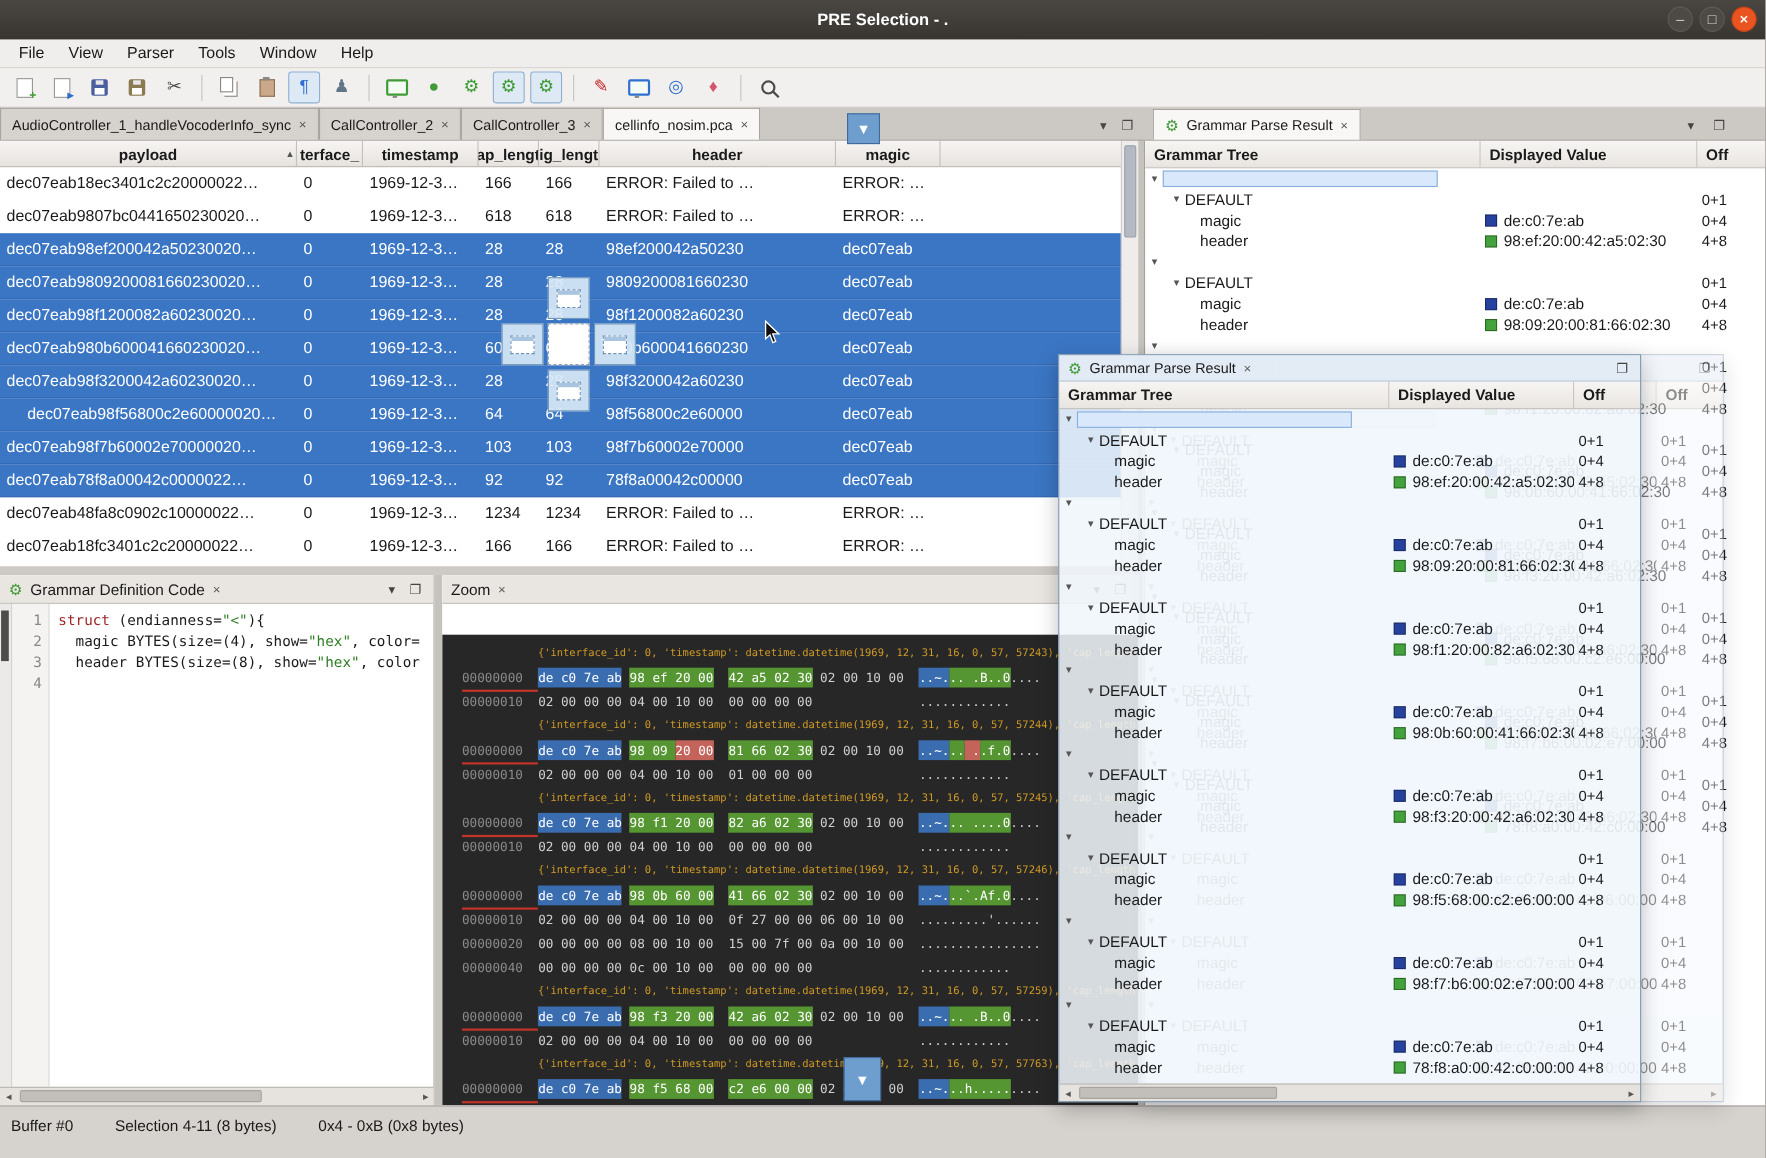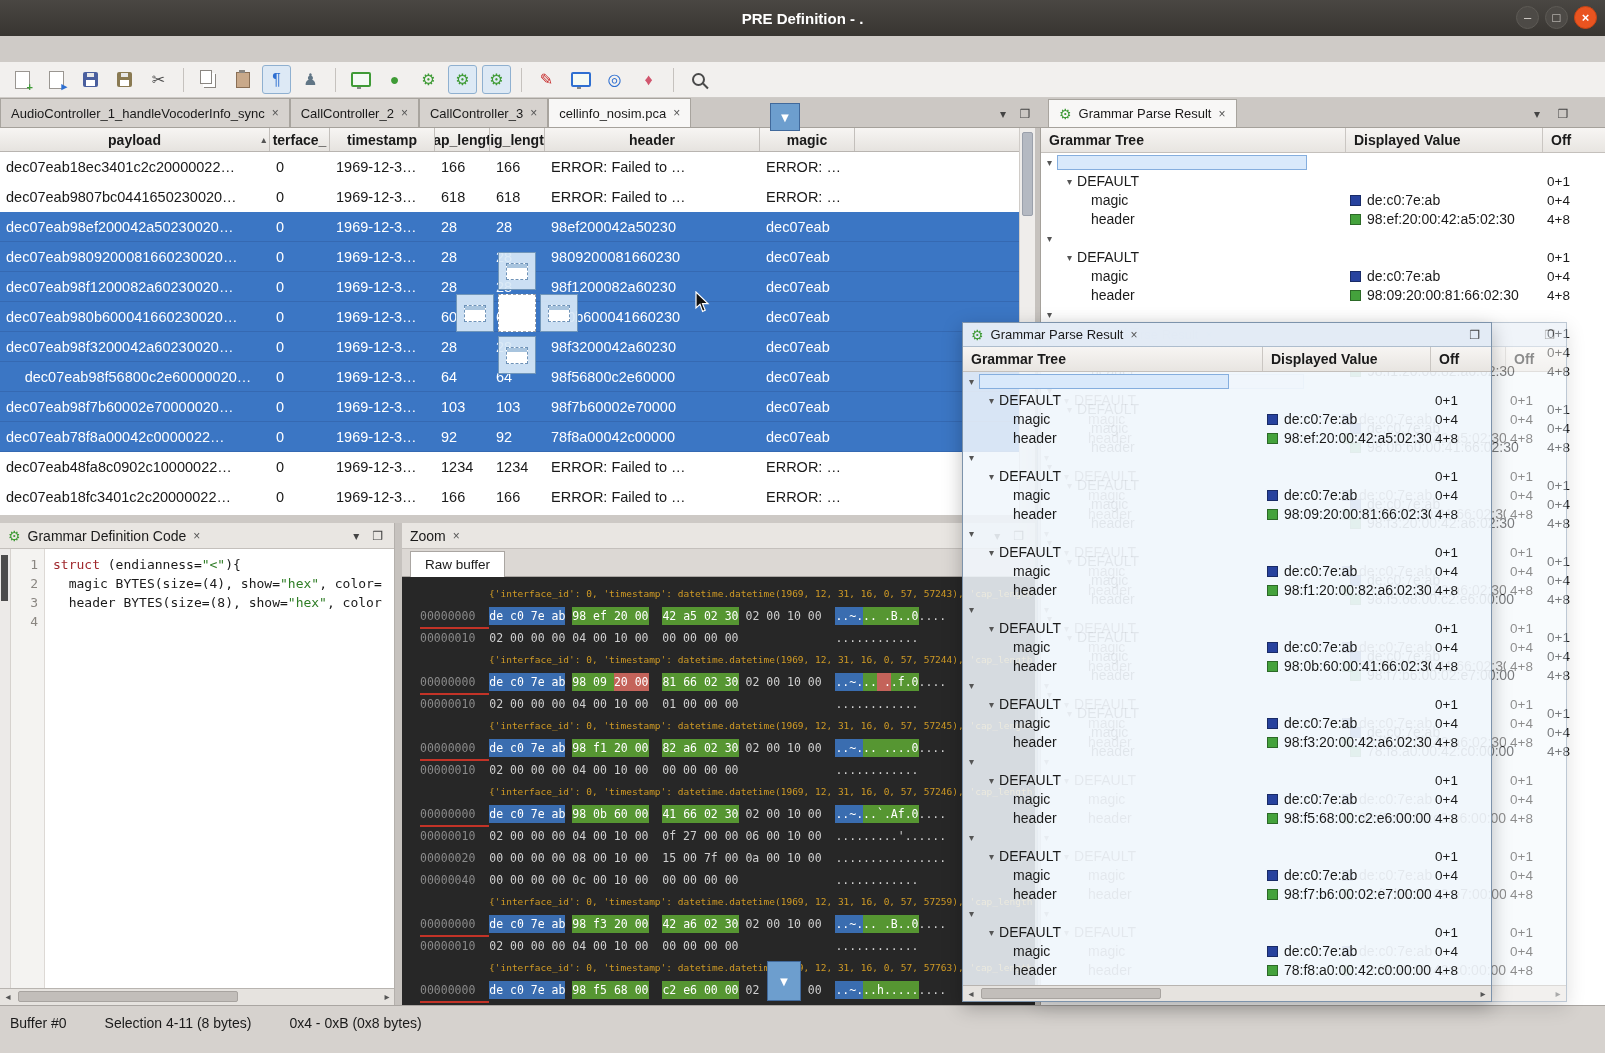--- a/index.html
+++ b/index.html
@@ -148,28 +148,36 @@
   .drop-arrowtile{position:absolute;background:#6d9ece;border:1px solid #41699b;box-sizing:border-box;z-index:60;
     display:flex;align-items:center;justify-content:center;color:#fff;font-size:13px;}
   .cursor{position:absolute;z-index:70;}
 </style>
 </head>
 <body>
 
 <div id="app">
 
   <div class="titlebar">
-    <div class="wintitle">PRE Definition - .</div>
+    <div class="wintitle">PRE Selection - .</div>
     <div class="winbtns">
       <div class="wbtn">–</div>
       <div class="wbtn">□</div>
       <div class="wbtn close">×</div>
     </div>
   </div>
 
+  <div class="menubar">
+      <div class="menu-item">File</div>
+      <div class="menu-item">View</div>
+      <div class="menu-item">Parser</div>
+      <div class="menu-item">Tools</div>
+      <div class="menu-item">Window</div>
+      <div class="menu-item">Help</div>
+    </div>
 
   <div class="toolbar">
       <div class="tbtn">
         <span class="tpage">
           <span class="tbadge" style="color: rgb(63, 155, 54);">+</span>
         </span>
       </div>
       <div class="tbtn">
         <span class="tpage">
           <span class="tbadge" style="color: rgb(46, 111, 209);">▸</span>
@@ -710,23 +718,20 @@
     </div>
   </div>
 
   <div class="zoom-panel">
     <div class="ptitle">
       <span>Zoom</span>
       <span class="tab-close">×</span>
       <span class="spacer"></span>
       <span class="pt-btn">▾</span>
       <span class="pt-btn">❐</span>
-    </div>
-    <div class="zoom-tabrow">
-      <div class="zoom-tab">Raw buffer</div>
     </div>
     <div class="hexwrap">
         <div class="dictline">{'interface_id': 0, 'timestamp': datetime.datetime(1969, 12, 31, 16, 0, 57, 57243), 'cap_length': 2</div>
         <div class="hline"><span class="addr marked">00000000</span><span class="hxb"><span class="hb">de c0 7e ab</span><span class="hx"> </span><span class="hg">98 ef 20 00</span><span class="hx">  </span><span class="hg">42 a5 02 30</span><span class="hx"> </span><span class="hp">02 00 10 00</span></span><span class="asc"><span class="hb">..~.</span><span class="hg">.. .B..0</span><span class="hp">....</span></span></div>
         <div class="hline"><span class="addr">00000010</span><span class="hxb"><span class="hp">02 00 00 00 04 00 10 00</span><span class="hx">  </span><span class="hp">00 00 00 00</span></span><span class="asc"><span class="hp">............</span></span></div>
         <div class="dictline">{'interface_id': 0, 'timestamp': datetime.datetime(1969, 12, 31, 16, 0, 57, 57244), 'cap_length': 2</div>
         <div class="hline"><span class="addr marked">00000000</span><span class="hxb"><span class="hb">de c0 7e ab</span><span class="hx"> </span><span class="hg">98 09 </span><span class="hr">20 00</span><span class="hx">  </span><span class="hg">81 66 02 30</span><span class="hx"> </span><span class="hp">02 00 10 00</span></span><span class="asc"><span class="hb">..~.</span><span class="hg">..</span><span class="hr"> .</span><span class="hg">.f.0</span><span class="hp">....</span></span></div>
         <div class="hline"><span class="addr">00000010</span><span class="hxb"><span class="hp">02 00 00 00 04 00 10 00</span><span class="hx">  </span><span class="hp">01 00 00 00</span></span><span class="asc"><span class="hp">............</span></span></div>
         <div class="dictline">{'interface_id': 0, 'timestamp': datetime.datetime(1969, 12, 31, 16, 0, 57, 57245), 'cap_length': 2</div>
         <div class="hline"><span class="addr marked">00000000</span><span class="hxb"><span class="hb">de c0 7e ab</span><span class="hx"> </span><span class="hg">98 f1 20 00</span><span class="hx">  </span><span class="hg">82 a6 02 30</span><span class="hx"> </span><span class="hp">02 00 10 00</span></span><span class="asc"><span class="hb">..~.</span><span class="hg">.. ....0</span><span class="hp">....</span></span></div>

